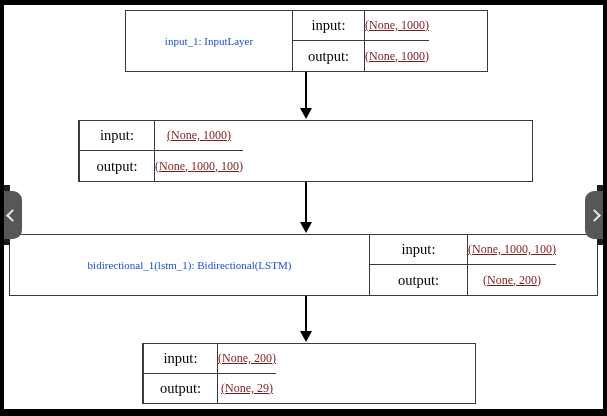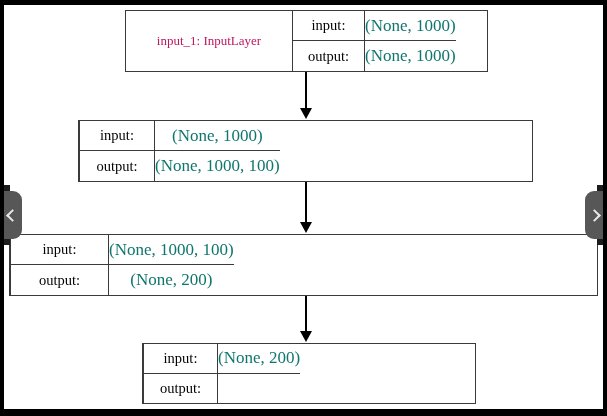--- a/index.html
+++ b/index.html
@@ -44,22 +44,22 @@
     flex-direction: row;
     align-items: stretch;
   }
   .node-name {
     display: flex;
     align-items: center;
     justify-content: center;
     text-align: center;
     box-sizing: border-box;
     padding: 0 6px;
-    font-size: 13px;
-    color: #be185d;
+    font-size: 11px;
+    color: #1d4ed8;
     line-height: 1.1;
     white-space: nowrap;
   }
   .node-io {
     display: flex;
     flex-direction: column;
     box-sizing: border-box;
     border-left: 1.6px solid #3a3a3a;
   }
   .io-row {
@@ -80,24 +80,25 @@
     font-size: 14.5px;
     color: #000000;
     border-right: 1.6px solid #3a3a3a;
     white-space: nowrap;
   }
   .io-val {
     display: flex;
     align-items: center;
     justify-content: center;
     box-sizing: border-box;
-    font-size: 17px;
-    color: #0f766e;
+    font-size: 12px;
+    color: #7f1d1d;
     flex: 1 1 auto;
     white-space: nowrap;
+    text-decoration: underline;
   }
 
   
   #node-input     { left: 121px; top: 5px;   width: 363px; height: 62px; }
   #node-input .node-name { width: 166px; }
   #node-input .io-key    { width: 72px; }
 
   #node-embedding { left: 74px;  top: 115px; width: 455px; height: 62px; }
   #node-embedding .node-name { width: 219px; }
   #node-embedding .io-key    { width: 75px; }
@@ -208,20 +209,21 @@
           <div class="io-key">output:</div>
           <div class="io-val">(None, 1000, 100)</div>
         </div>
       </div>
     </div>
 
     <div class="edge" id="edge-2"></div>
     <div class="arrowhead" id="head-2"></div>
 
     <div class="node" id="node-bidir">
+      <div class="node-name">bidirectional_1(lstm_1): Bidirectional(LSTM)</div>
       <div class="node-io">
         <div class="io-row top">
           <div class="io-key">input:</div>
           <div class="io-val">(None, 1000, 100)</div>
         </div>
         <div class="io-row">
           <div class="io-key">output:</div>
           <div class="io-val">(None, 200)</div>
         </div>
       </div>
@@ -231,20 +233,21 @@
     <div class="arrowhead" id="head-3"></div>
 
     <div class="node" id="node-dense">
       <div class="node-io">
         <div class="io-row top">
           <div class="io-key">input:</div>
           <div class="io-val">(None, 200)</div>
         </div>
         <div class="io-row">
           <div class="io-key">output:</div>
+          <div class="io-val">(None, 29)</div>
         </div>
       </div>
     </div>
 
     <div class="handle-shadow" id="shadow-left"></div>
     <div class="handle-shadow" id="shadow-right"></div>
 
     <div class="nav-handle" id="nav-prev">
       <span class="chev"></span>
     </div>

